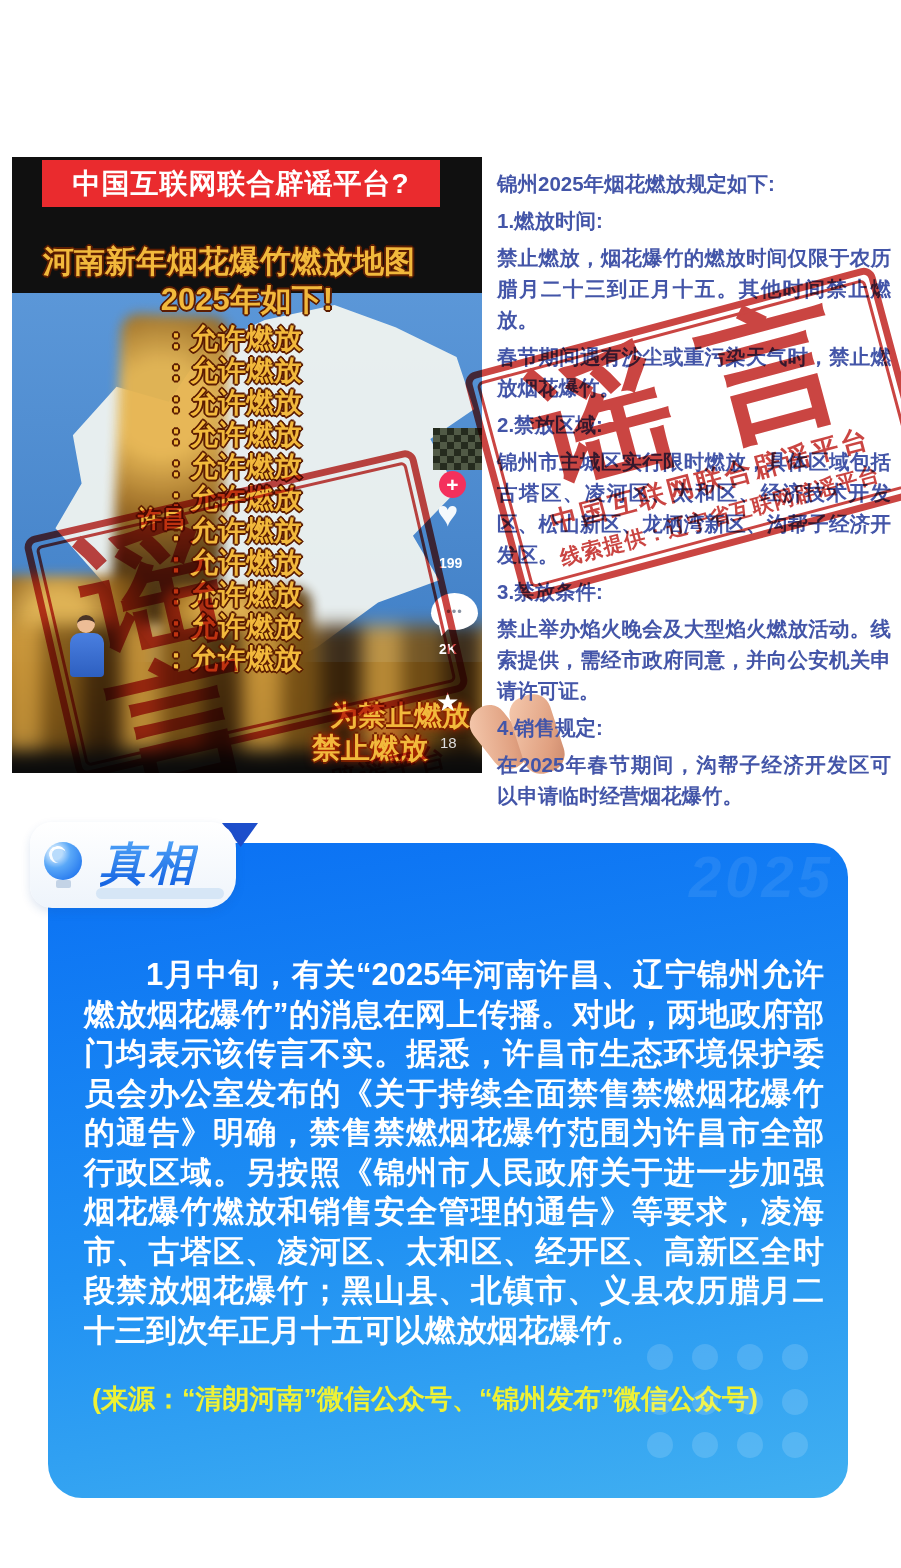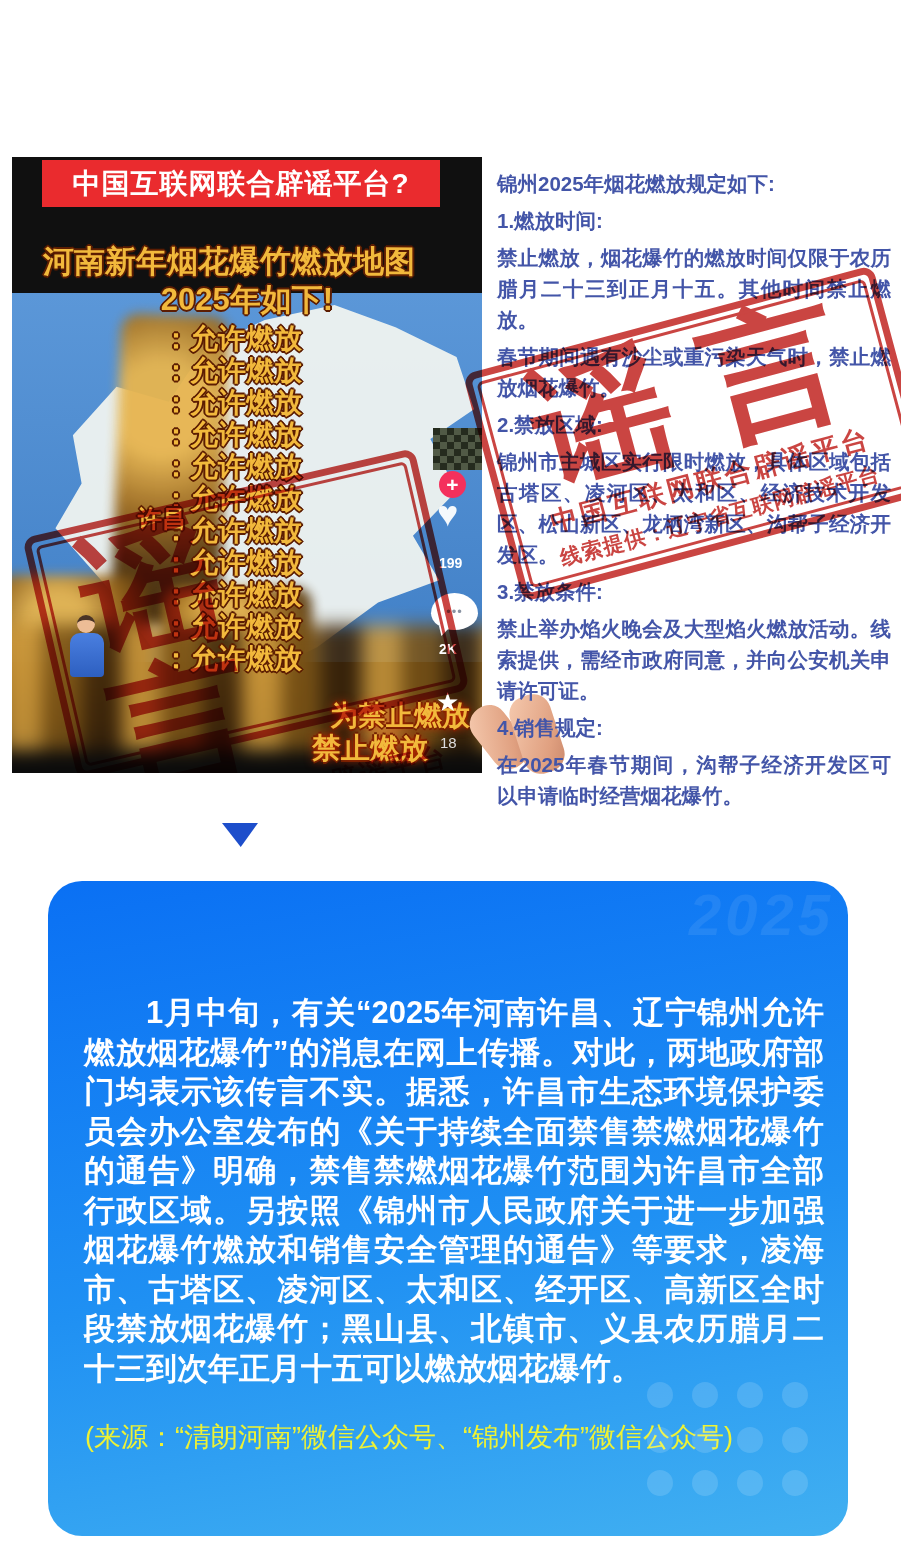--- a/index.html
+++ b/index.html
@@ -82,26 +82,26 @@
 
   .fingers { position: absolute; left: 480px; top: 694px; width: 120px; height: 82px; z-index: 1; }
   .finger { position: absolute; border-radius: 18px;
             background: linear-gradient(120deg, #f6cbb0, #e0a080 70%, #c9876a); }
   .finger-1 { left: 0; top: 8px; width: 38px; height: 70px; transform: rotate(-38deg); }
   .finger-2 { left: 36px; top: 0; width: 42px; height: 80px; transform: rotate(-18deg); }
 
   
   .card { position: absolute; left: 48px; top: 843px; width: 800px; height: 655px; border-radius: 34px;
           background: linear-gradient(170deg, #0a70f4 0%, #1f90f3 55%, #41b0f1 100%);
-          z-index: 1; overflow: hidden; margin-top: 38px; }
+          z-index: 1; overflow: hidden; }
   .watermark { position: absolute; right: 14px; top: 0; font-size: 58px; font-weight: 900; font-style: italic;
                color: rgba(255,255,255,0.08); letter-spacing: 4px; }
   .card-body { position: absolute; left: 36px; top: 112px; width: 740px; font-size: 31px; line-height: 39.5px;
                color: #fff; font-weight: bold; text-align: justify; text-indent: 2em; }
-  .card-source { position: absolute; left: 37px; top: 538px; width: 756px; font-size: 27px; font-weight: normal;
+  .card-source { position: absolute; left: 44px; top: 538px; width: 756px; font-size: 27px; font-weight: bold;
                  color: #eef235; line-height: 36px; }
   .dot { position: absolute; width: 26px; height: 26px; border-radius: 50%; background: rgba(255,255,255,.14); }
 
   .notch { position: absolute; left: 222px; top: 823px; width: 36px; height: 24px; background: #1d4ecb;
            clip-path: polygon(0 0, 100% 0, 52% 100%); z-index: 2; }
   .tab { position: absolute; left: 30px; top: 822px; width: 206px; height: 86px; z-index: 3;
          background: linear-gradient(180deg, #ffffff, #eef4fb); border-radius: 22px 26px 30px 22px;
          box-shadow: 0 4px 10px rgba(30,80,160,.15); }
   .swoosh { position: absolute; left: 66px; top: 66px; width: 128px; height: 11px;
             background: #d6e6f6; border-radius: 6px; }
@@ -209,14 +209,22 @@
     <div class="dot" style="left:599px;top:546px"></div>
     <div class="dot" style="left:644px;top:546px"></div>
     <div class="dot" style="left:689px;top:546px"></div>
     <div class="dot" style="left:734px;top:546px"></div>
     <div class="dot" style="left:599px;top:589px"></div>
     <div class="dot" style="left:644px;top:589px"></div>
     <div class="dot" style="left:689px;top:589px"></div>
     <div class="dot" style="left:734px;top:589px"></div>
   </div>
 
+  <div class="tab">
+    <div class="swoosh"></div>
+    <div class="bulb">
+      <div class="bulb-globe"></div>
+      <div class="bulb-base"></div>
+    </div>
+    <div class="truth-label">真相</div>
+  </div>
 
 </div>
 
 </body></html>

